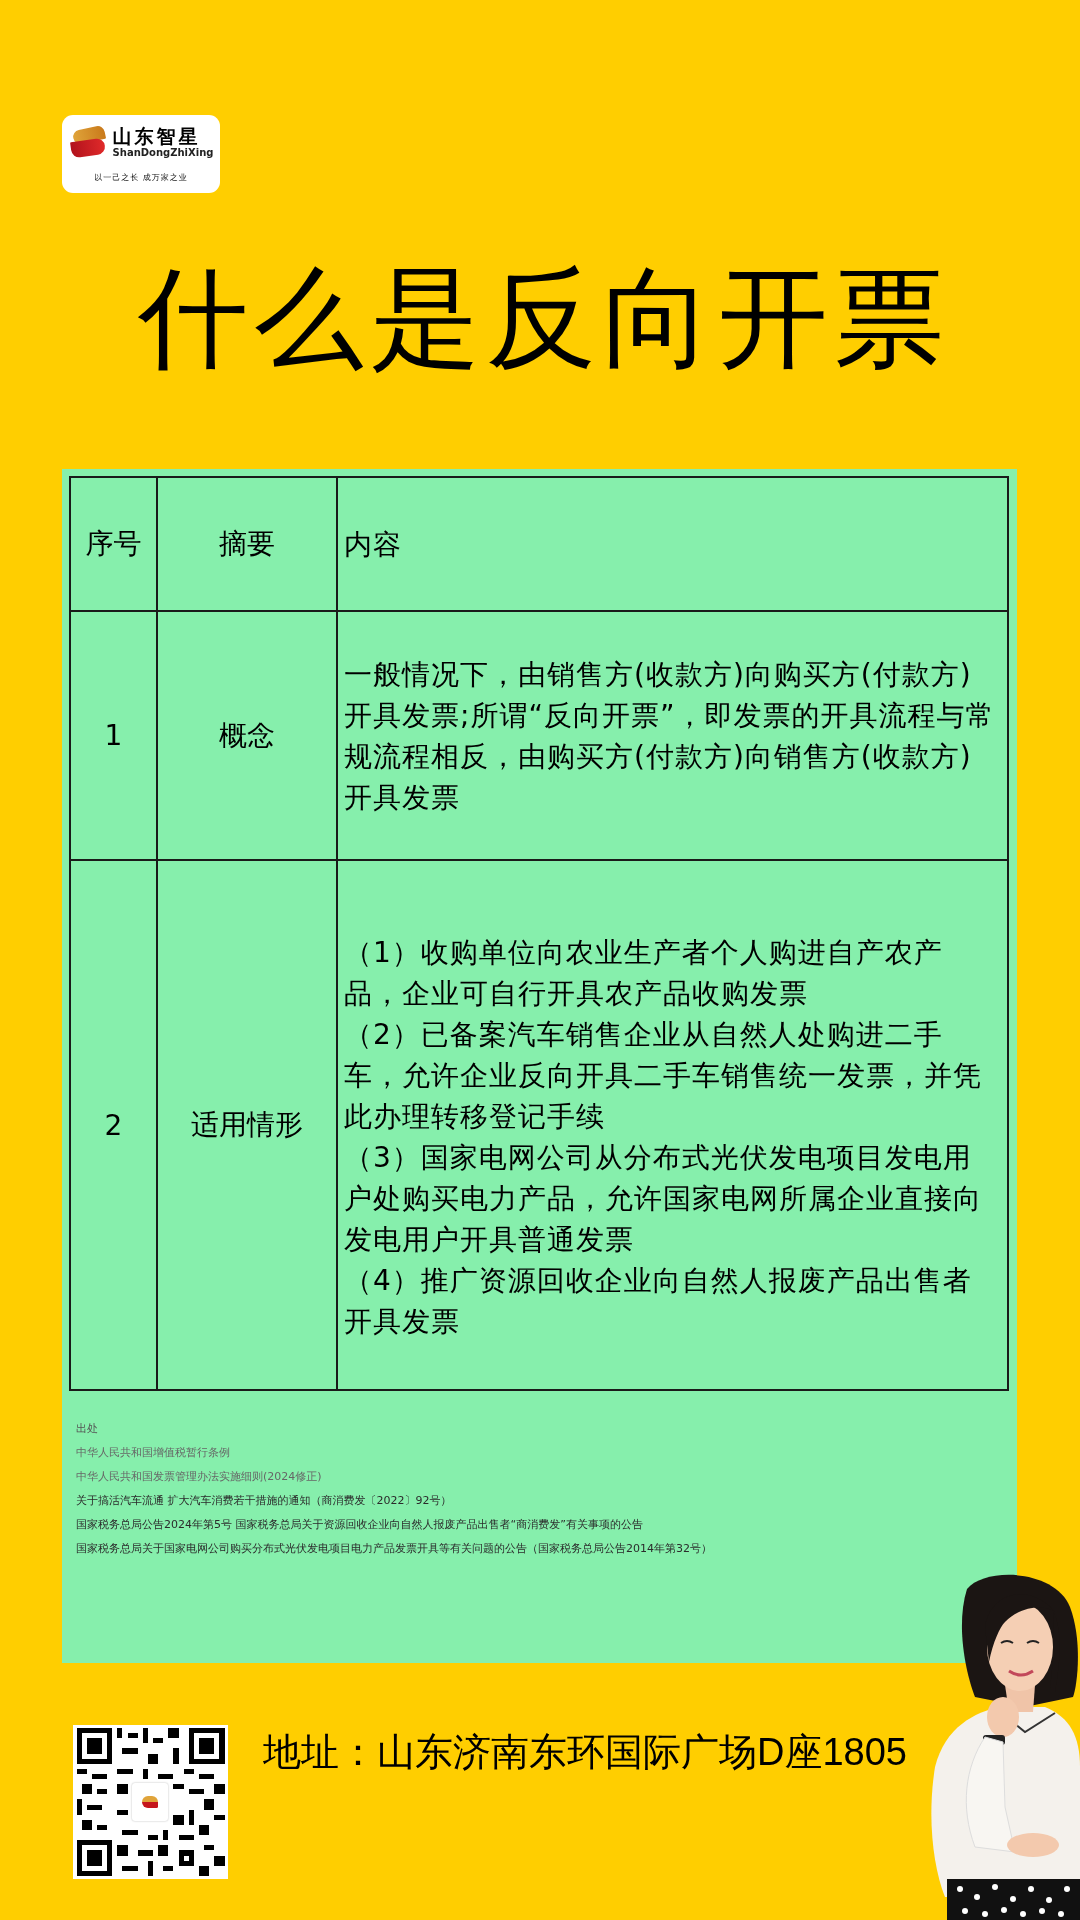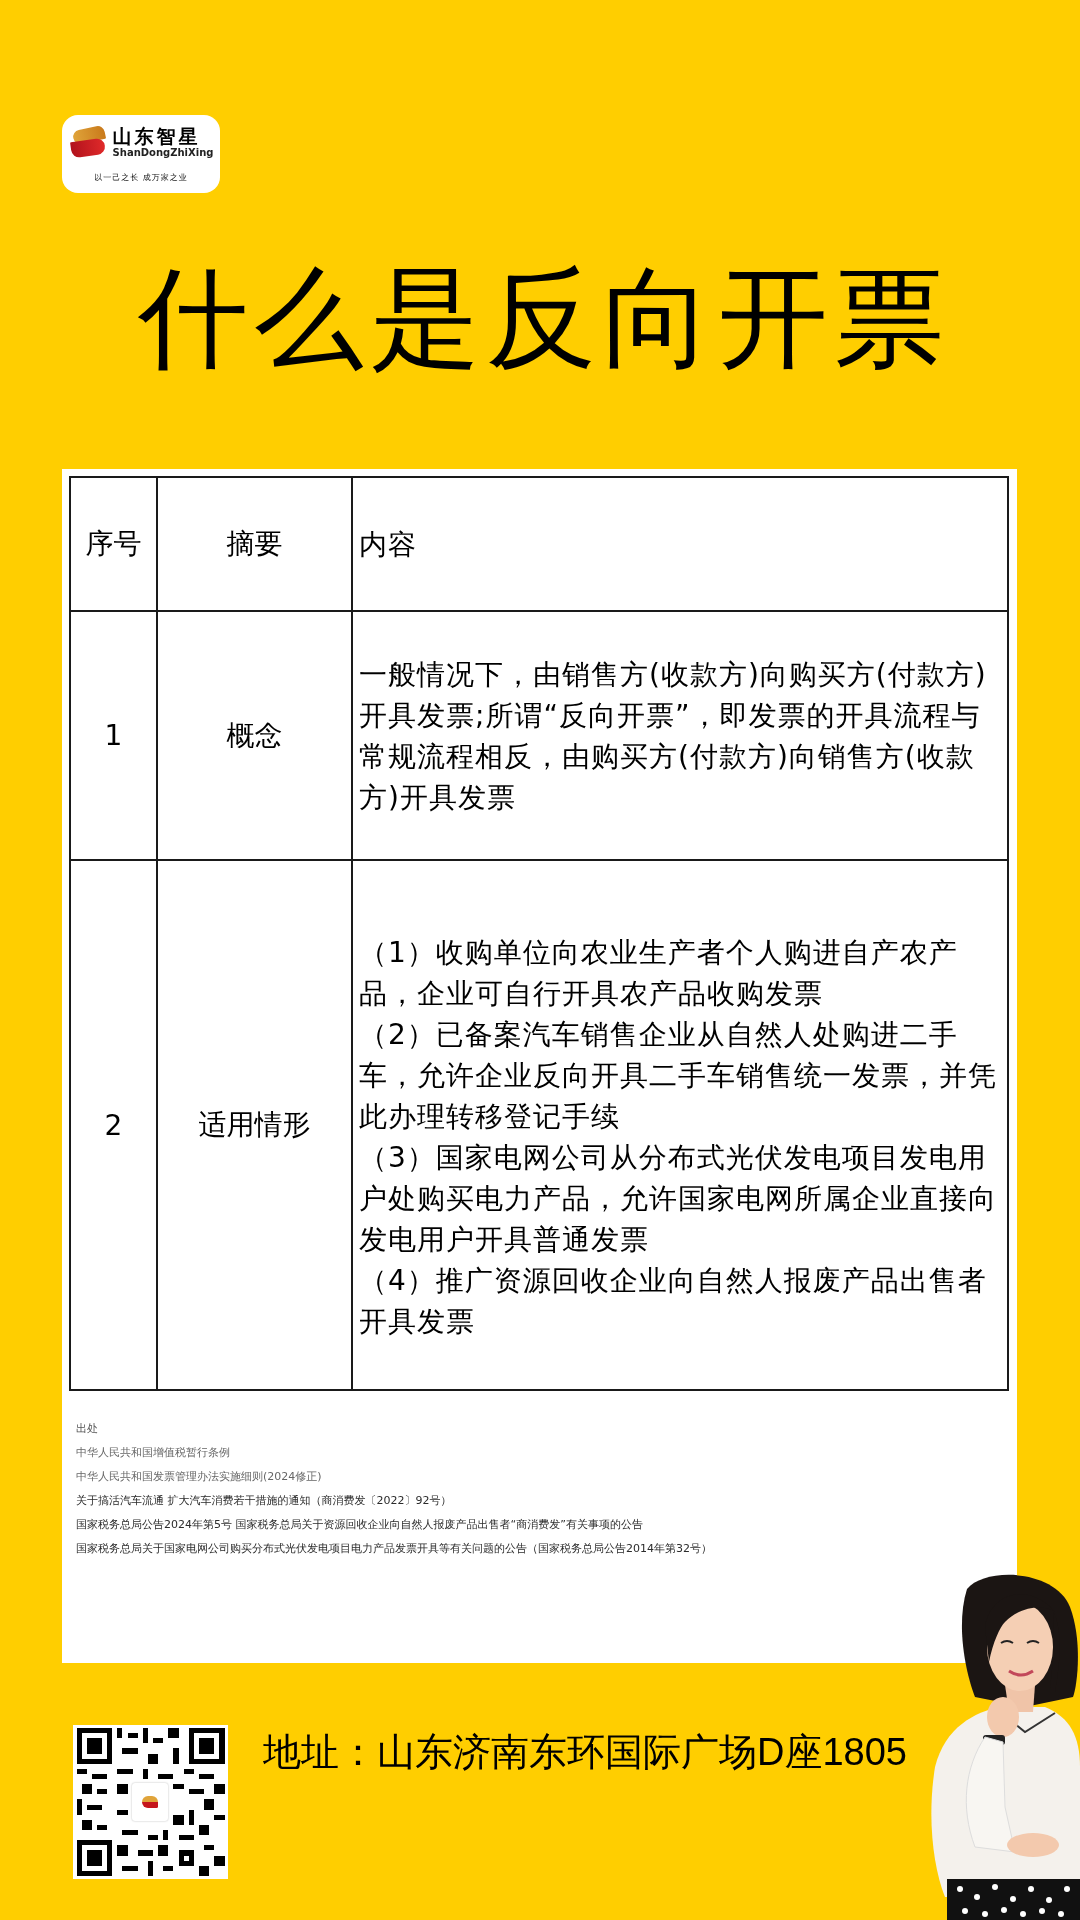--- a/index.html
+++ b/index.html
@@ -6,21 +6,21 @@
     html, body { width: 1080px; height: 1920px; overflow: hidden; }
     body {
       position: relative;
       background: #FFCE00;
       font-family: "DejaVu Sans", "Liberation Sans", sans-serif;
       color: #000;
     }
     
     .logo {
       position: absolute; left: 62px; top: 115px; width: 158px; height: 78px;
-      background: #fff; border-radius: 16px;
+      background: #fff; border-radius: 11px;
       display: flex; flex-direction: column; align-items: center; justify-content: center;
     }
     .logo-top { display: flex; align-items: center; gap: 4px; }
     .logo-mark { width: 40px; height: 34px; position: relative; }
     .logo-mark .swirl-a {
       position: absolute; left: 4px; top: 2px; width: 32px; height: 14px;
       border-radius: 14px 14px 2px 14px; background: linear-gradient(90deg,#e0a43a,#c97a1b);
       transform: rotate(-12deg);
     }
     .logo-mark .swirl-b {
@@ -35,32 +35,32 @@
 
     
     .title {
       position: absolute; left: 0; width: 1080px; top: 258px; text-align: center;
       font-size: 110px; letter-spacing: 6px; line-height: 120px; font-weight: normal; padding-left: 8px;
     }
 
     
     .card {
       position: absolute; left: 62px; top: 469px; width: 955px; height: 1194px;
-      background: #ffffff;
+      background: #86efac;
     }
     table.main {
       position: absolute; left: 7px; top: 7px; width: 940px;
       border-collapse: collapse;
       font-family: "DejaVu Sans", sans-serif;
     }
     table.main td, table.main th {
       border: 2px solid #1a1a1a; font-weight: normal; vertical-align: middle;
     }
     .col-idx { width: 87px; text-align: center; font-size: 28px; }
-    .col-sum { width: 195px; text-align: center; font-size: 28px; }
+    .col-sum { width: 180px; text-align: center; font-size: 28px; }
     .col-con { font-size: 28px; line-height: 41px; padding: 0 8px 0 6px; letter-spacing: 1px; }
     .hdr-row { height: 134px; }
     .hdr-con { text-align: left; }
     .r1 { height: 249px; }
     .r2 { height: 530px; }
     .con-block { display: block; }
     .con2 { padding-top: 24px; }
 
     .sources {
       position: absolute; left: 14px; top: 948px; width: 930px;

